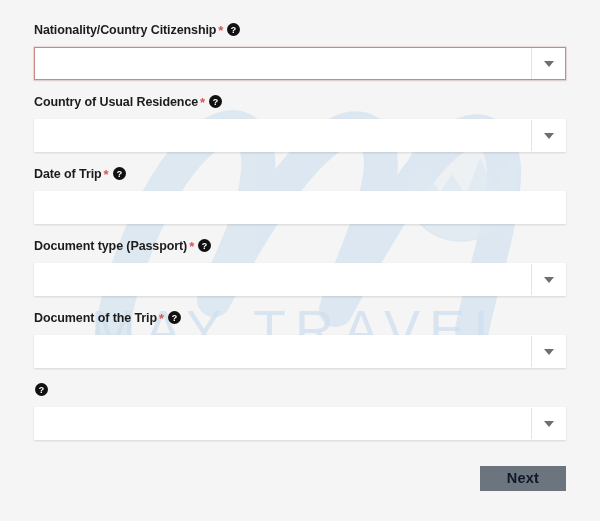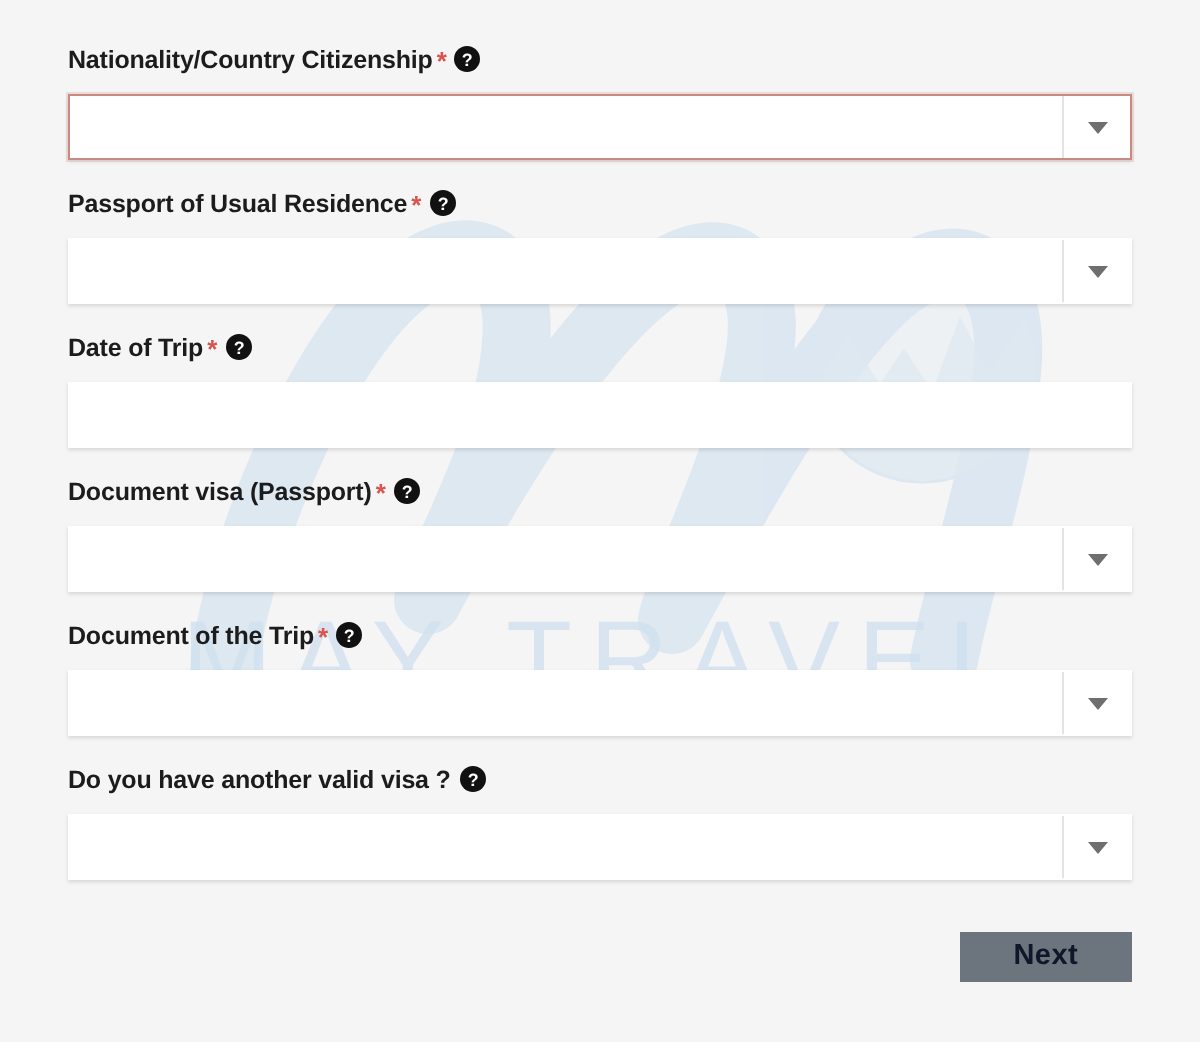--- a/index.html
+++ b/index.html
@@ -164,21 +164,21 @@
     <div class="control error">
       <div class="control-value" title=""></div>
       <div class="caret-box">
           <span class="caret"></span>
         </div>
     </div>
   </div>
 
   <div class="field-group">
     <div class="field-label">
-      <span>Passport of Usual Residence</span><span class="req-star">*</span><span class="help-icon"><svg width="13" height="13" viewBox="0 0 16 16">
+      <span>Country of Usual Residence</span><span class="req-star">*</span><span class="help-icon"><svg width="13" height="13" viewBox="0 0 16 16">
             <circle cx="8" cy="8" r="8" fill="#111"></circle>
             <text x="8" y="12.2" text-anchor="middle" font-family="Liberation Sans, sans-serif" font-size="11" font-weight="bold" fill="#fff">?</text>
           </svg></span>
     </div>
     <div class="control">
       <div class="control-value" title=""></div>
       <div class="caret-box">
           <span class="caret"></span>
         </div>
     </div>
@@ -191,21 +191,21 @@
             <text x="8" y="12.2" text-anchor="middle" font-family="Liberation Sans, sans-serif" font-size="11" font-weight="bold" fill="#fff">?</text>
           </svg></span>
     </div>
     <div class="control">
       <div class="control-value" title=""></div>
     </div>
   </div>
 
   <div class="field-group">
     <div class="field-label">
-      <span>Document visa (Passport)</span><span class="req-star">*</span><span class="help-icon"><svg width="13" height="13" viewBox="0 0 16 16">
+      <span>Document type (Passport)</span><span class="req-star">*</span><span class="help-icon"><svg width="13" height="13" viewBox="0 0 16 16">
             <circle cx="8" cy="8" r="8" fill="#111"></circle>
             <text x="8" y="12.2" text-anchor="middle" font-family="Liberation Sans, sans-serif" font-size="11" font-weight="bold" fill="#fff">?</text>
           </svg></span>
     </div>
     <div class="control">
       <div class="control-value" title=""></div>
       <div class="caret-box">
           <span class="caret"></span>
         </div>
     </div>
@@ -221,21 +221,21 @@
     <div class="control">
       <div class="control-value" title=""></div>
       <div class="caret-box">
           <span class="caret"></span>
         </div>
     </div>
   </div>
 
   <div class="field-group">
     <div class="field-label">
-      <span>Do you have another valid visa ?</span> <span class="help-icon"><svg width="13" height="13" viewBox="0 0 16 16">
+       <span class="help-icon"><svg width="13" height="13" viewBox="0 0 16 16">
             <circle cx="8" cy="8" r="8" fill="#111"></circle>
             <text x="8" y="12.2" text-anchor="middle" font-family="Liberation Sans, sans-serif" font-size="11" font-weight="bold" fill="#fff">?</text>
           </svg></span>
     </div>
     <div class="control">
       <div class="control-value" title=""></div>
       <div class="caret-box">
           <span class="caret"></span>
         </div>
     </div>

